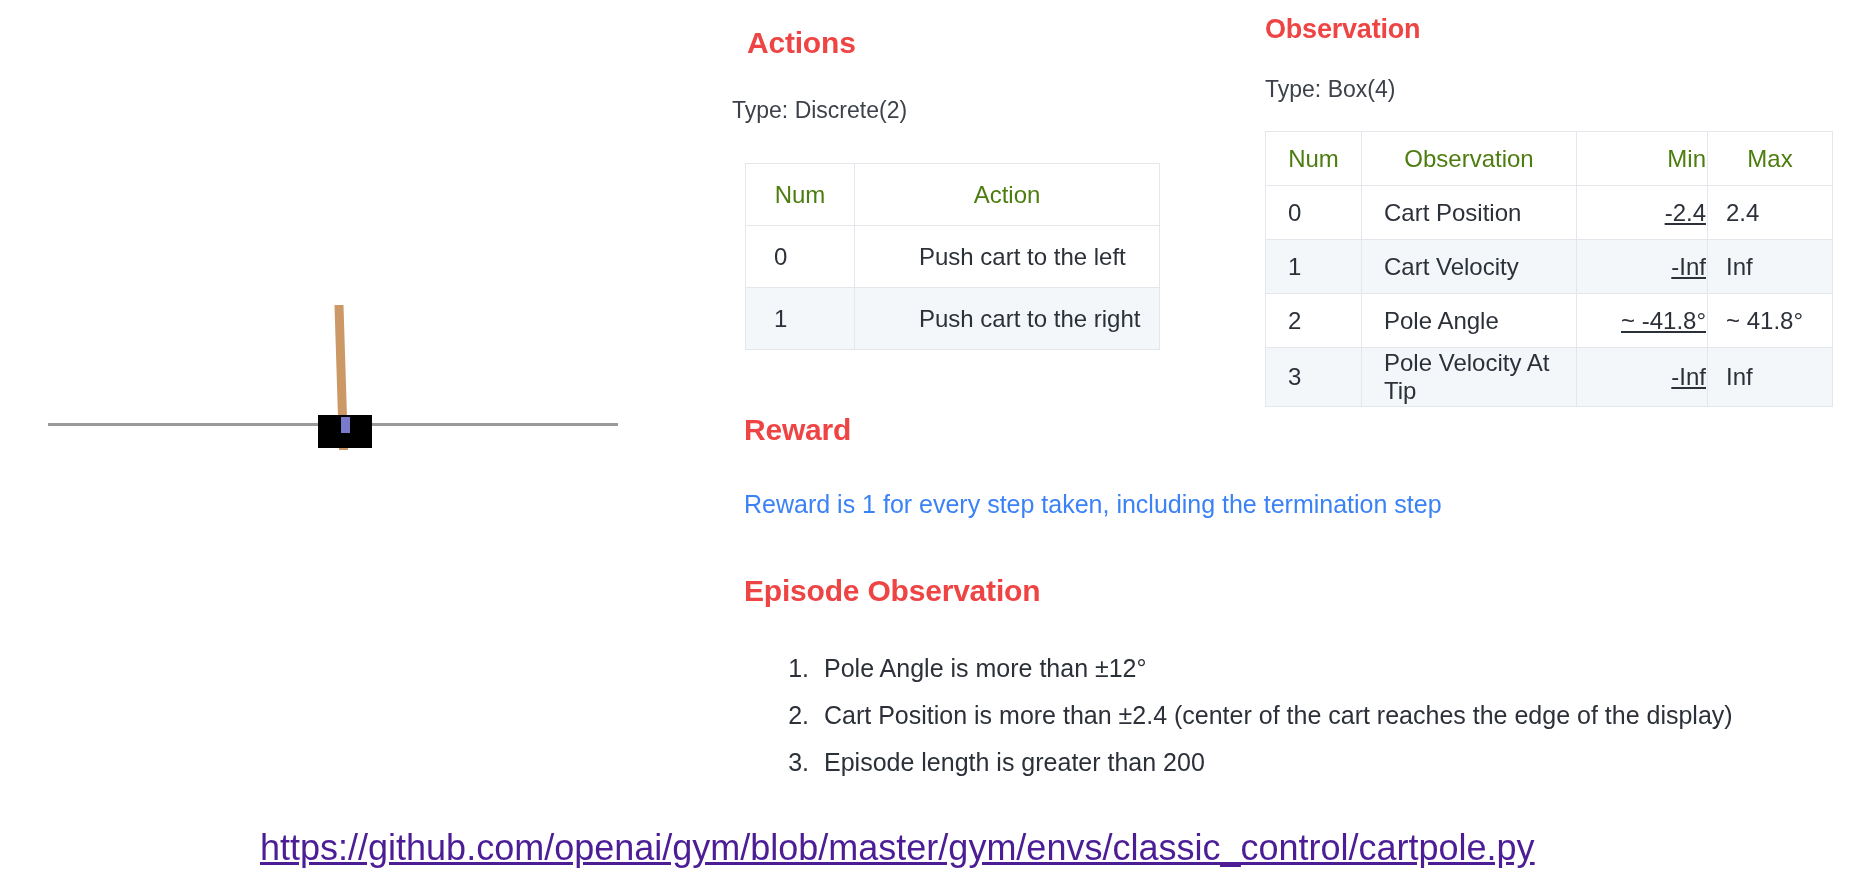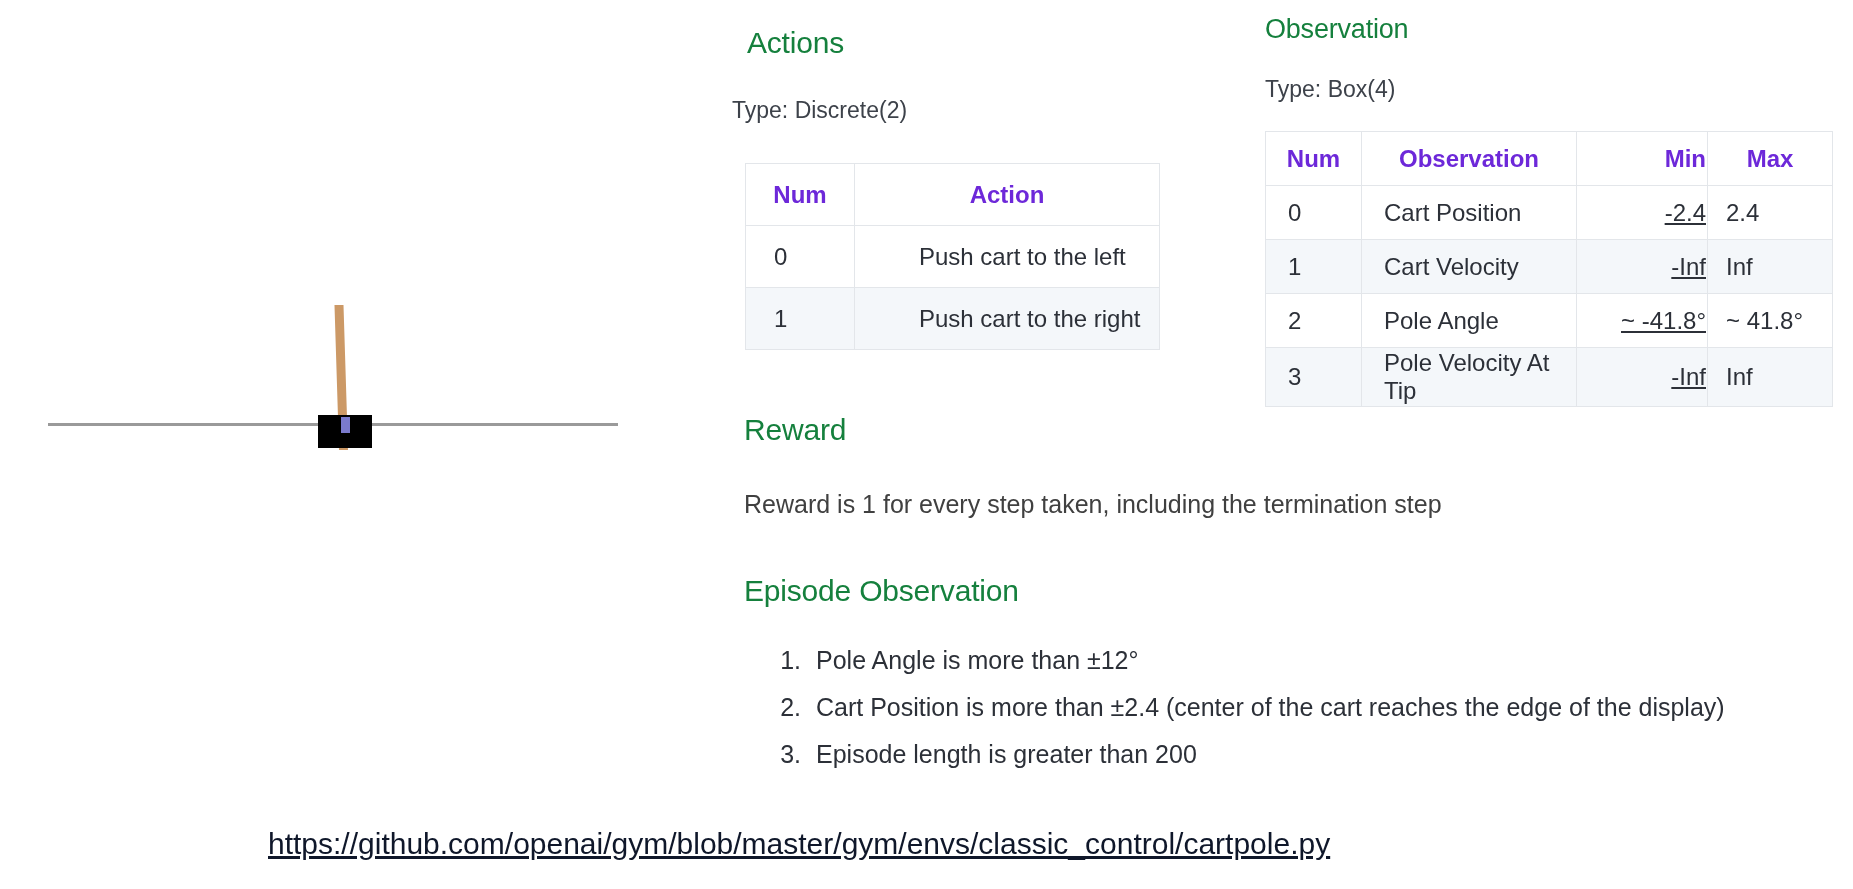--- a/index.html
+++ b/index.html
@@ -14,36 +14,36 @@
     position: relative;
     overflow: hidden;
     font-family: "Liberation Sans", sans-serif;
     color: #2c3038;
     -webkit-font-smoothing: antialiased;
   }
 
   
   .h-section {
     font-size: 30px;
-    font-weight: normal;
-    color: #15803d;
+    font-weight: bold;
+    color: #ef4444;
     letter-spacing: -0.2px;
     white-space: nowrap;
   }
   .h-section.small {
     font-size: 27px;
   }
   .p-type {
     font-size: 23px;
     color: #3d424a;
     white-space: nowrap;
   }
   .p-body {
     font-size: 25px;
-    color: #404040;
+    color: #3b82f6;
     white-space: nowrap;
   }
 
   
   #cartpole-figure {
     position: absolute;
     left: 0px;
     top: 260px;
     width: 700px;
     height: 230px;
@@ -60,22 +60,22 @@
   }
   .spec-table th,
   .spec-table td {
     border: 1px solid #e3e6ea;
     color: #2c3038;
     font-weight: normal;
     vertical-align: middle;
   }
   .spec-table th {
     text-align: center;
-    font-weight: bold;
-    color: #6d28d9;
+    font-weight: normal;
+    color: #4d7c0f;
     background: #ffffff;
   }
   .spec-table td {
     text-align: left;
   }
   .spec-table tr.striped td {
     background: #f4f7fa;
   }
 
   
@@ -105,40 +105,40 @@
   #observation-type     { position: absolute; left: 1265px; top: 76px; }
 
   #reward-heading       { position: absolute; left: 744px; top: 413px; }
   #reward-text          { position: absolute; left: 744px; top: 490px; }
   #termination-heading  { position: absolute; left: 744px; top: 574px; }
 
   #termination-list {
     position: absolute;
     left: 744px;
     top: 640px;
-    margin: 0;
+    margin: 8px;
     padding: 0 0 0 64px;
     list-style: decimal;
     font-size: 25px;
     color: #2c3038;
   }
   #termination-list li {
     height: 47px;
     line-height: 40px;
     white-space: nowrap;
     padding-left: 8px;
   }
 
   
   #source-link {
     position: absolute;
-    left: 268px;
+    left: 260px;
     top: 827px;
-    font-size: 30px;
-    color: #0f172a;
+    font-size: 36px;
+    color: #4c1d95;
     text-decoration: underline;
     white-space: nowrap;
     cursor: pointer;
   }
 </style>
 </head>
 <body>
 
 <div id="cartpole-figure">
   <svg width="700" height="230" viewBox="0 0 700 230" xmlns="http://www.w3.org/2000/svg">

